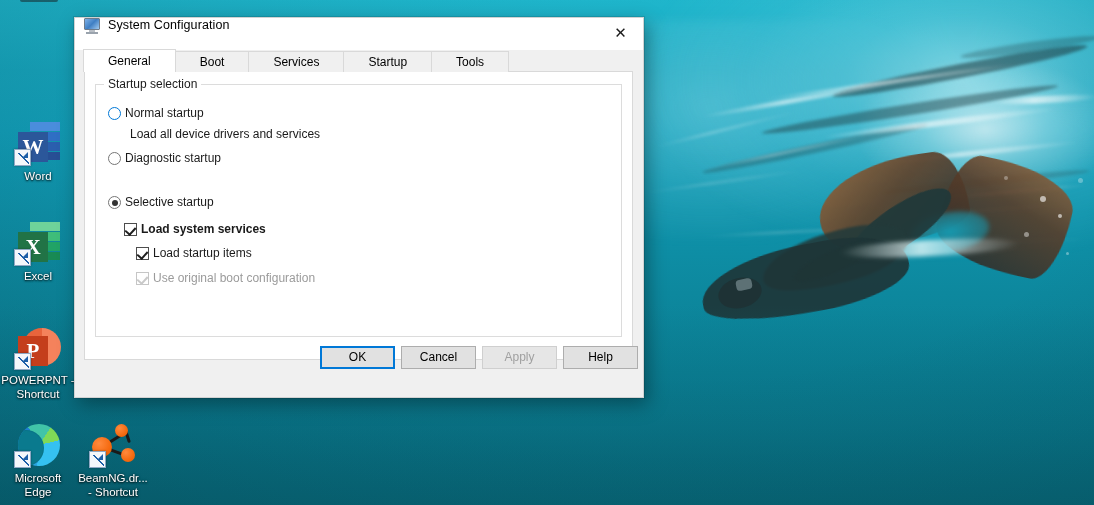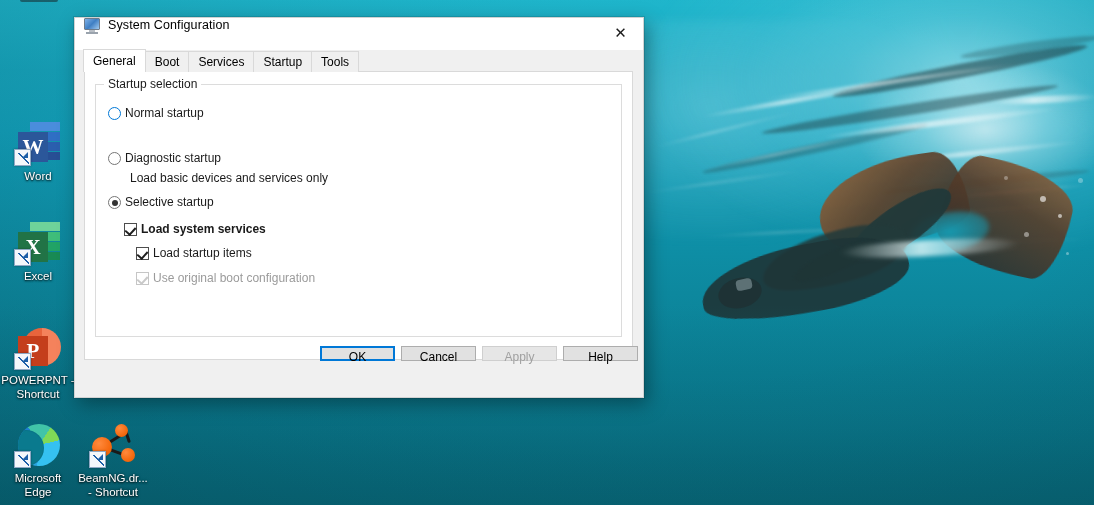--- a/index.html
+++ b/index.html
@@ -454,21 +454,21 @@
   .tabstrip::after {
     content: "";
     position: absolute;
     left: 8px; right: 10px; bottom: 0;
     height: 1px;
     background: #d9d9d9;
   }
   .tab {
     height: 21px;
     line-height: 21px;
-    padding: 0 9px;
+    padding: 0 24px;
     font-size: 12px;
     border: 1px solid #d9d9d9;
     border-bottom: none;
     background: #f0f0f0;
     color: #000;
     margin-right: -1px;
     position: relative;
     z-index: 1;
     cursor: default;
     box-sizing: border-box;
@@ -576,21 +576,21 @@
 
   .buttonbar {
     position: absolute;
     left: 0; right: 0; bottom: 0;
     height: 60px;
   }
   .btn {
     position: absolute;
     top: 9px;
     width: 75px;
-    height: 15px;
+    height: 23px;
     background: #e1e1e1;
     border: 1px solid #adadad;
     box-sizing: border-box;
     font-size: 12px;
     color: #000;
     line-height: 21px;
     text-align: center;
     cursor: default;
     font-family: "Liberation Sans", sans-serif;
   }
@@ -745,26 +745,26 @@
   </div>
 
   <div class="tabpage">
     <div class="groupbox">
       <div class="gb-legend">Startup selection</div>
 
       <div class="opt-row" style="left:12px; top:21px;">
         <span class="radio hover"></span>
         <span>Normal startup</span>
       </div>
+      <div class="opt-desc" style="left:34px; top:42px;">Load all device drivers and services</div>
 
       <div class="opt-row" style="left:12px; top:66px;">
         <span class="radio"></span>
         <span>Diagnostic startup</span>
       </div>
-      <div class="opt-desc" style="left:34px; top:86px;">Load basic devices and services only</div>
 
       <div class="opt-row" style="left:12px; top:110px;">
         <span class="radio checked"></span>
         <span>Selective startup</span>
       </div>
 
       <div class="cb-row" style="left:28px; top:137px;font-weight:bold;">
         <span class="cbox checked"></span>
         <span>Load system services</span>
       </div>

